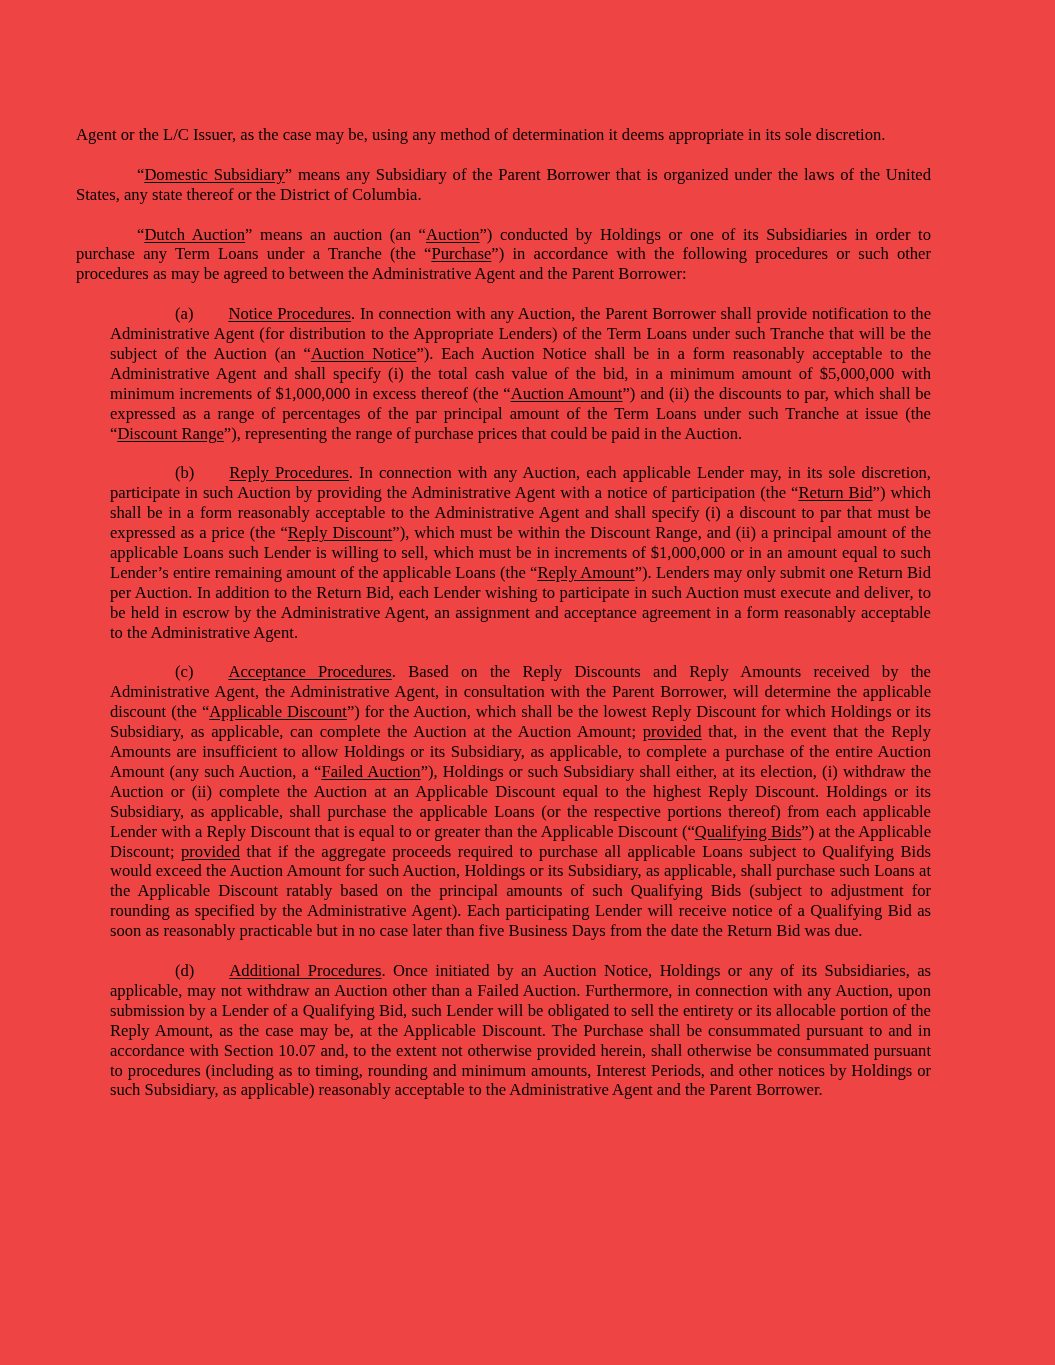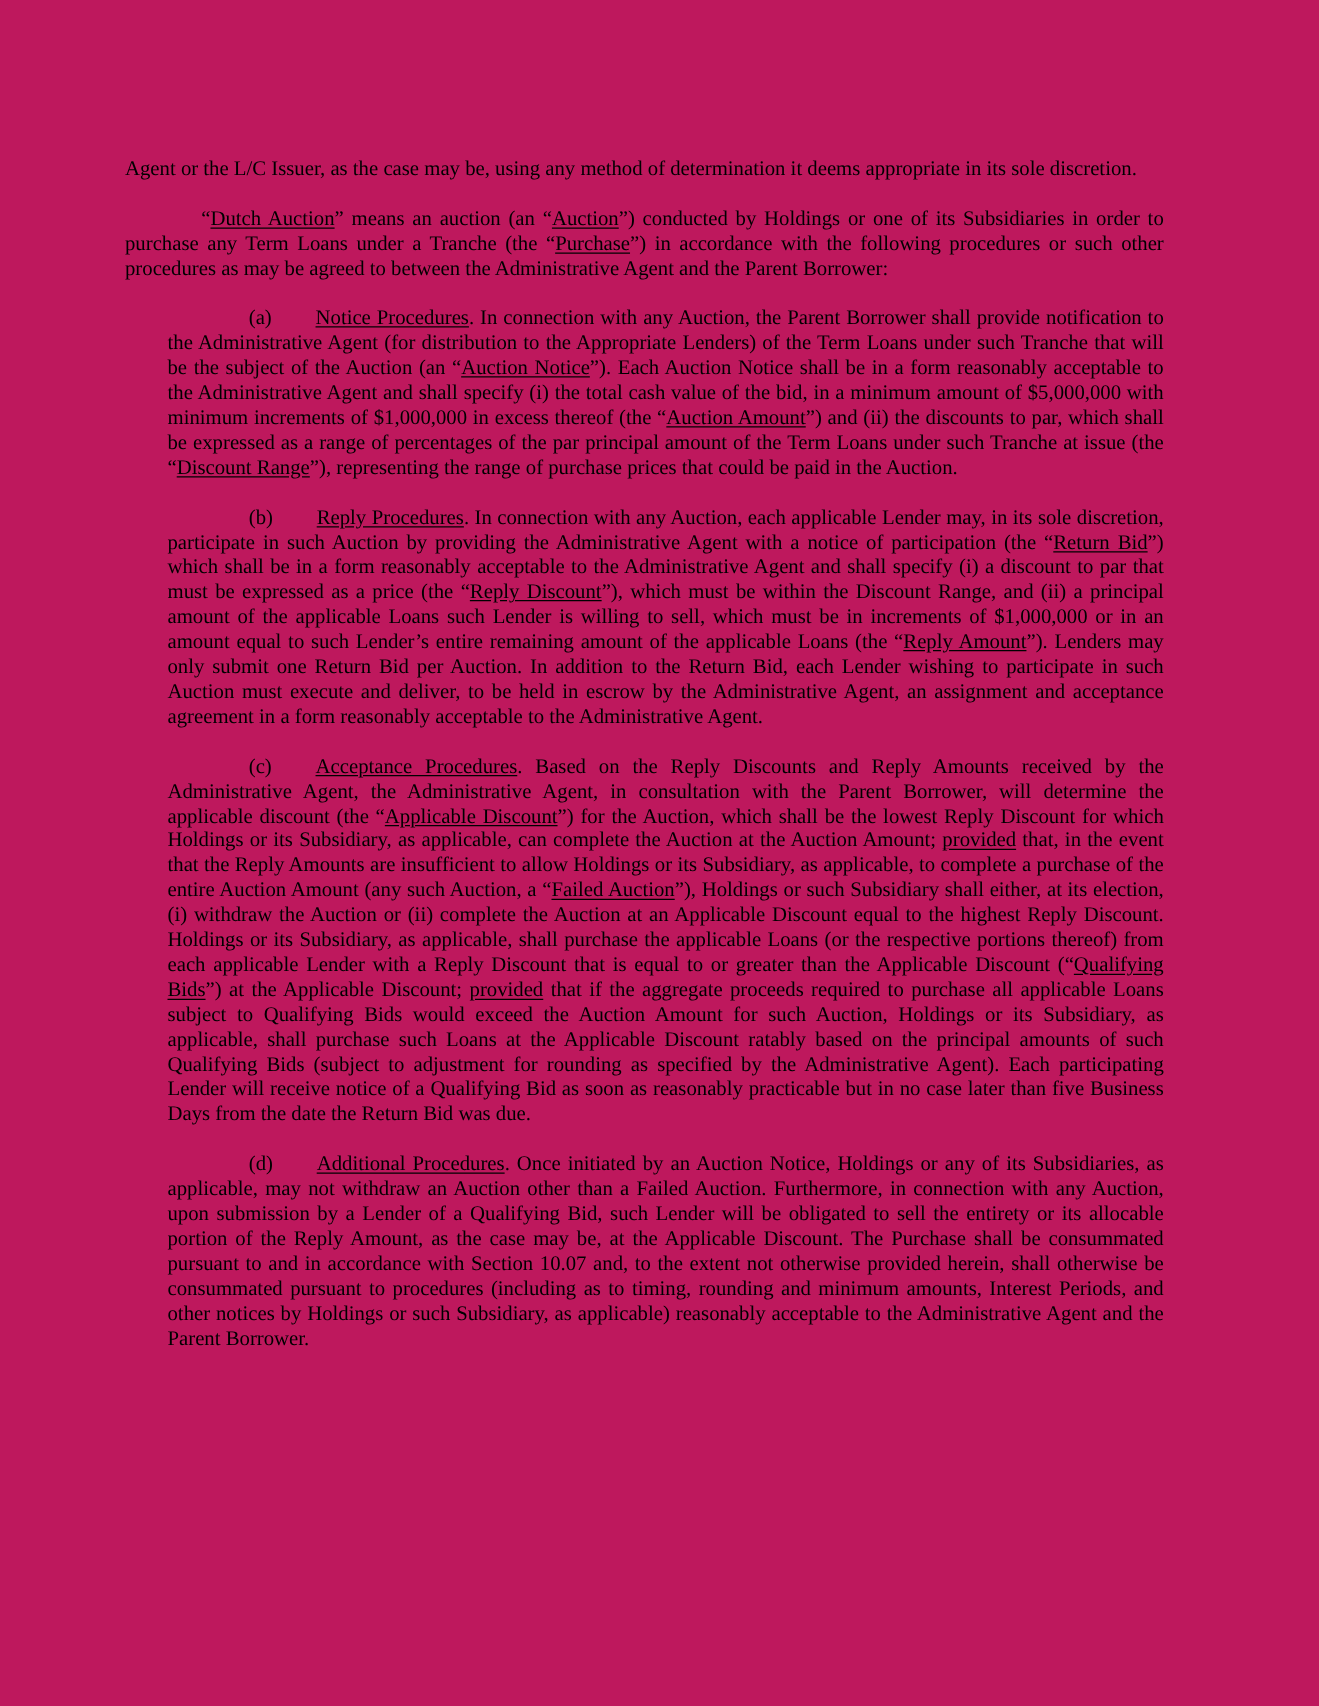--- a/index.html
+++ b/index.html
@@ -2,26 +2,26 @@
 <html><head>
 <meta charset="utf-8">
 <style>
   * { margin: 0; padding: 0; box-sizing: border-box; }
   html, body { background: #ffffff; }
   .page {
     position: relative;
     width: 1055px;
     height: 1365px;
     margin: 0 auto;
-    background: #be185d;
+    background: #ef4444;
     color: #000000;
     font-family: "Liberation Serif", "DejaVu Serif", serif;
     font-size: 16.6px;
     line-height: 19.9px;
-    padding: 125px 124px 0 100px;
+    padding: 125px 124px 0 76px;
     overflow: hidden;
   }
   .para {
     text-align: justify;
     margin-bottom: 19.9px;
   }
   .indent { text-indent: 61px; }
   .sub {
     margin-left: 34px;
     text-indent: 65px;
@@ -29,20 +29,21 @@
   .u { text-decoration: underline; text-underline-offset: 2px; }
   .tab { display: inline-block; width: 35px; }
 </style>
 </head>
 <body>
 
 <div class="page">
 
   <p class="para"><span>Agent or the L/C Issuer, as the case may be, using any method of determination it deems appropriate in its sole discretion.</span></p>
 
+  <p class="para indent"><span>“</span><span class="u">Domestic Subsidiary</span><span>” means any Subsidiary of the Parent Borrower that is organized under the laws of the United States, any state thereof or the District of Columbia.</span></p>
 
   <p class="para indent"><span>“</span><span class="u">Dutch Auction</span><span>” means an auction (an “</span><span class="u">Auction</span><span>”) conducted by Holdings or one of its Subsidiaries in order to purchase any Term Loans under a Tranche (the “</span><span class="u">Purchase</span><span>”) in accordance with the following procedures or such other procedures as may be agreed to between the Administrative Agent and the Parent Borrower:</span></p>
 
   <p class="para sub"><span>(a)</span><span class="tab"></span><span class="u">Notice Procedures</span><span>.  In connection with any Auction, the Parent Borrower shall provide notification to the Administrative Agent (for distribution to the Appropriate Lenders) of the Term Loans under such Tranche that will be the subject of the Auction (an “</span><span class="u">Auction Notice</span><span>”).  Each Auction Notice shall be in a form reasonably acceptable to the Administrative Agent and shall specify (i) the total cash value of the bid, in a minimum amount of $5,000,000 with minimum increments of $1,000,000 in excess thereof (the “</span><span class="u">Auction Amount</span><span>”) and (ii) the discounts to par, which shall be expressed as a range of percentages of the par principal amount of the Term Loans under such Tranche at issue (the “</span><span class="u">Discount Range</span><span>”), representing the range of purchase prices that could be paid in the Auction.</span></p>
 
   <p class="para sub"><span>(b)</span><span class="tab"></span><span class="u">Reply Procedures</span><span>.  In connection with any Auction, each applicable Lender may, in its sole discretion, participate in such Auction by providing the Administrative Agent with a notice of participation (the “</span><span class="u">Return Bid</span><span>”) which shall be in a form reasonably acceptable to the Administrative Agent and shall specify (i) a discount to par that must be expressed as a price (the “</span><span class="u">Reply Discount</span><span>”), which must be within the Discount Range, and (ii) a principal amount of the applicable Loans such Lender is willing to sell, which must be in increments of $1,000,000 or in an amount equal to such Lender’s entire remaining amount of the applicable Loans (the “</span><span class="u">Reply Amount</span><span>”).  Lenders may only submit one Return Bid per Auction.  In addition to the Return Bid, each Lender wishing to participate in such Auction must execute and deliver, to be held in escrow by the Administrative Agent, an assignment and acceptance agreement in a form reasonably acceptable to the Administrative Agent.</span></p>
 
   <p class="para sub"><span>(c)</span><span class="tab"></span><span class="u">Acceptance Procedures</span><span>.  Based on the Reply Discounts and Reply Amounts received by the Administrative Agent, the Administrative Agent, in consultation with the Parent Borrower, will determine the applicable discount (the “</span><span class="u">Applicable Discount</span><span>”) for the Auction, which shall be the lowest Reply Discount for which Holdings or its Subsidiary, as applicable, can complete the Auction at the Auction Amount; </span><span class="u">provided</span><span> that, in the event that the Reply Amounts are insufficient to allow Holdings or its Subsidiary, as applicable, to complete a purchase of the entire Auction Amount (any such Auction, a “</span><span class="u">Failed Auction</span><span>”), Holdings or such Subsidiary shall either, at its election, (i) withdraw the Auction or (ii) complete the Auction at an Applicable Discount equal to the highest Reply Discount.  Holdings or its Subsidiary, as applicable, shall purchase the applicable Loans (or the respective portions thereof) from each applicable Lender with a Reply Discount that is equal to or greater than the Applicable Discount (“</span><span class="u">Qualifying Bids</span><span>”) at the Applicable Discount; </span><span class="u">provided</span><span> that if the aggregate proceeds required to purchase all applicable Loans subject to Qualifying Bids would exceed the Auction Amount for such Auction, Holdings or its Subsidiary, as applicable, shall purchase such Loans at the Applicable Discount ratably based on the principal amounts of such Qualifying Bids (subject to adjustment for rounding as specified by the Administrative Agent).  Each participating Lender will receive notice of a Qualifying Bid as soon as reasonably practicable but in no case later than five Business Days from the date the Return Bid was due.</span></p>
 
   <p class="para sub"><span>(d)</span><span class="tab"></span><span class="u">Additional Procedures</span><span>.  Once initiated by an Auction Notice, Holdings or any of its Subsidiaries, as applicable, may not withdraw an Auction other than a Failed Auction.  Furthermore, in connection with any Auction, upon submission by a Lender of a Qualifying Bid, such Lender will be obligated to sell the entirety or its allocable portion of the Reply Amount, as the case may be, at the Applicable Discount.  The Purchase shall be consummated pursuant to and in accordance with Section 10.07 and, to the extent not otherwise provided herein, shall otherwise be consummated pursuant to procedures (including as to timing, rounding and minimum amounts, Interest Periods, and other notices by Holdings or such Subsidiary, as applicable) reasonably acceptable to the Administrative Agent and the Parent Borrower.</span></p>

